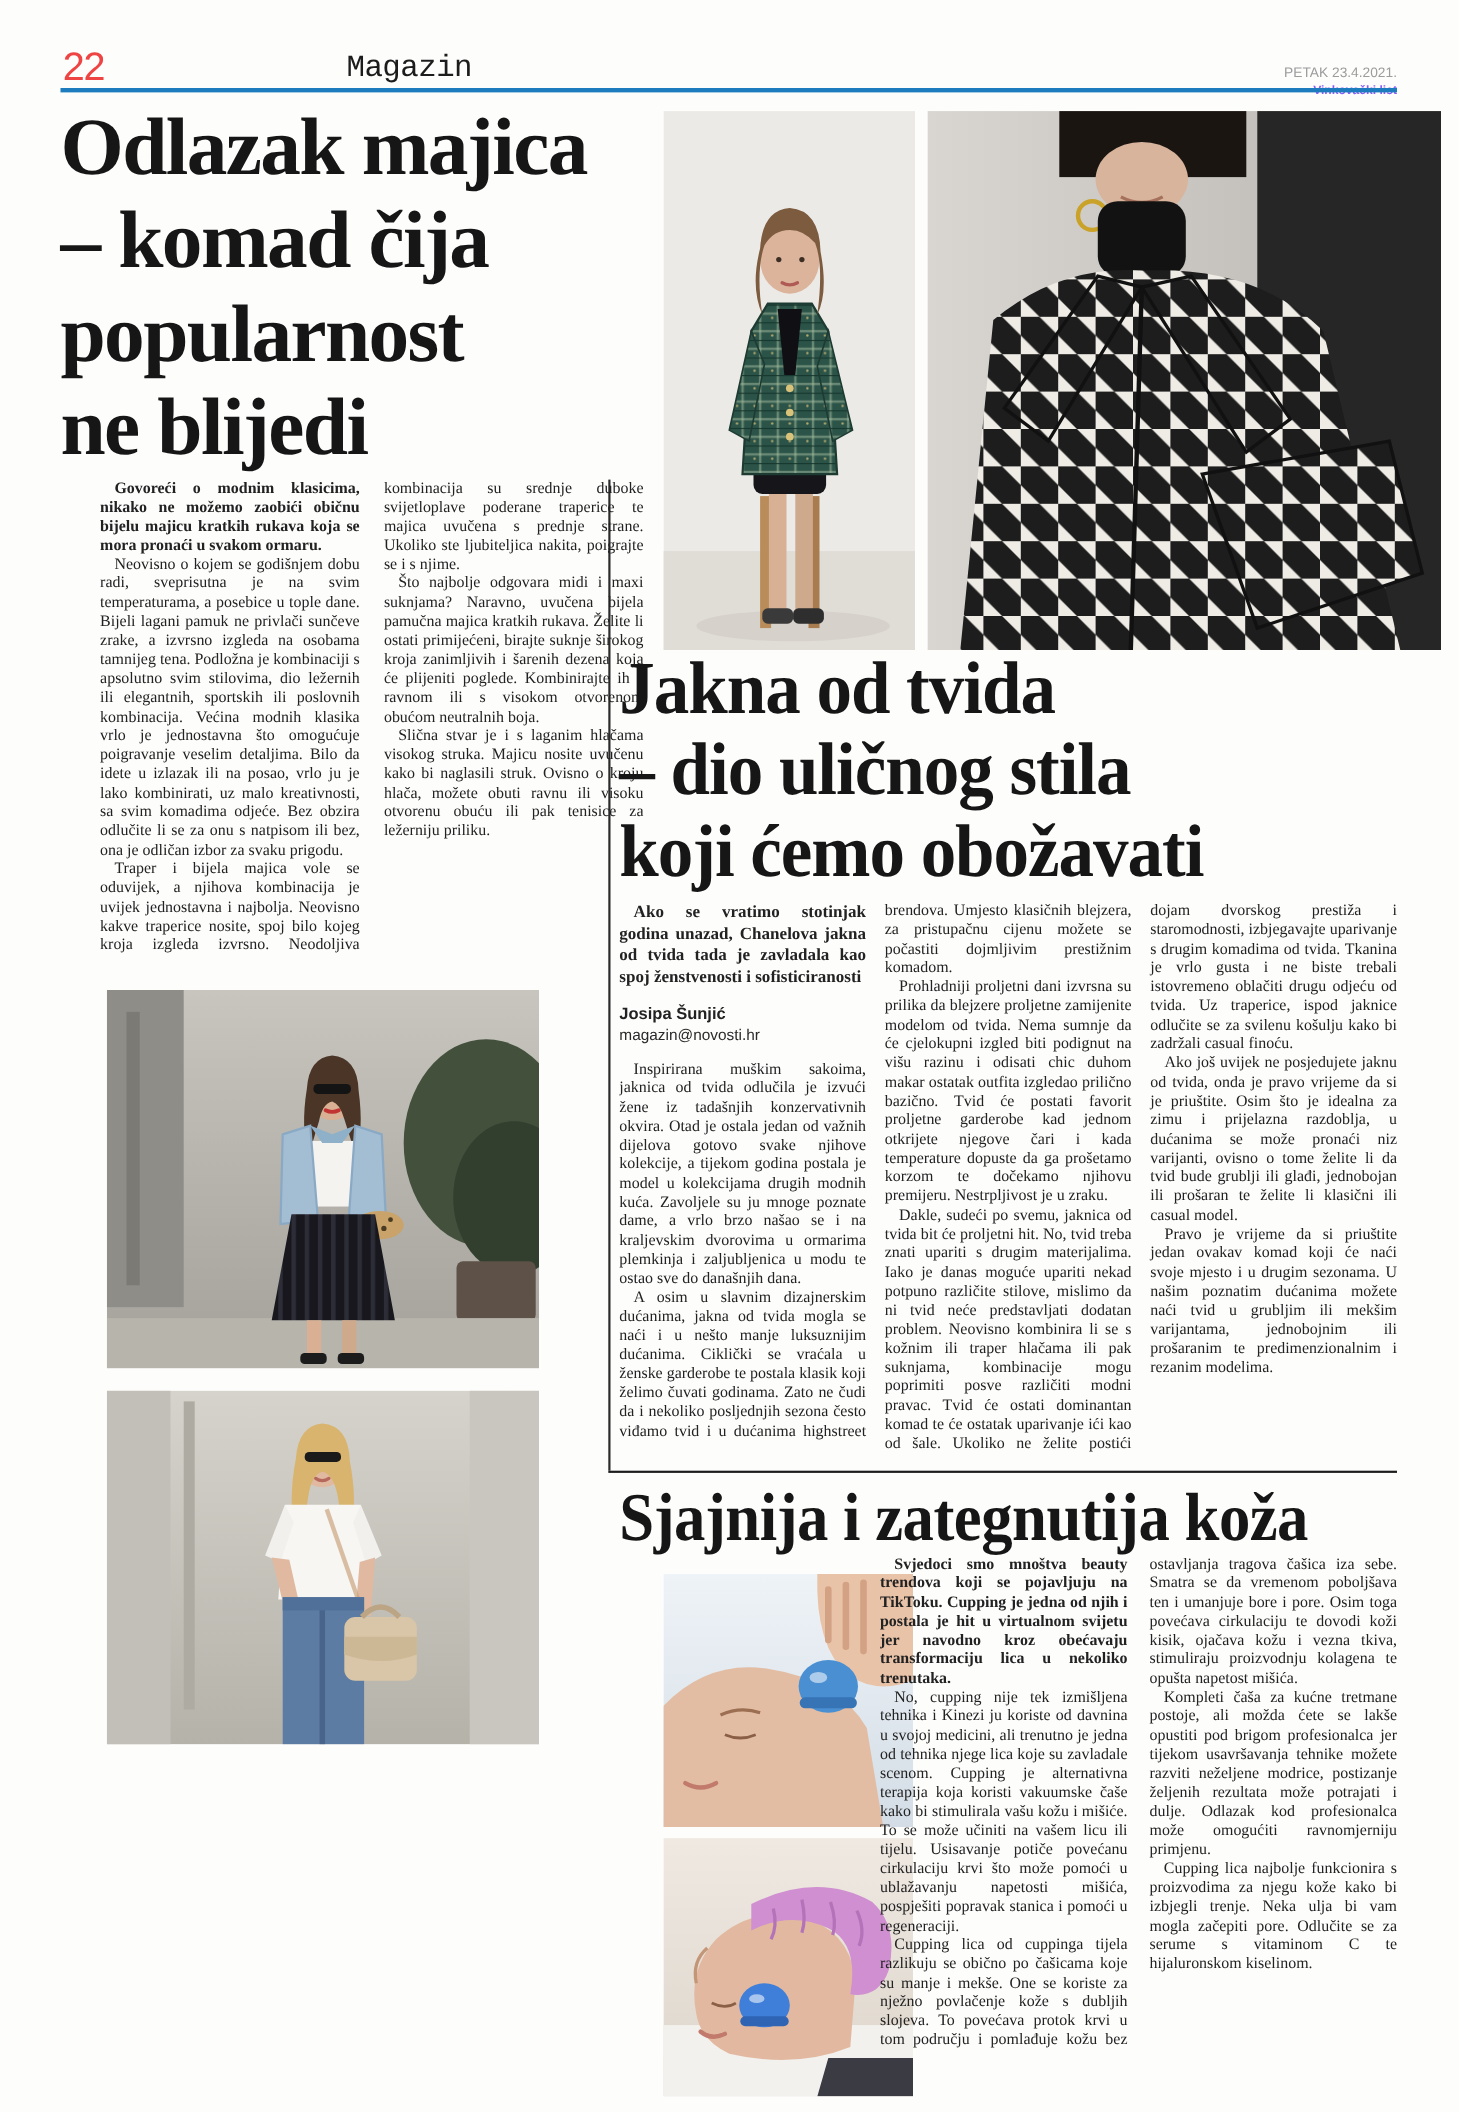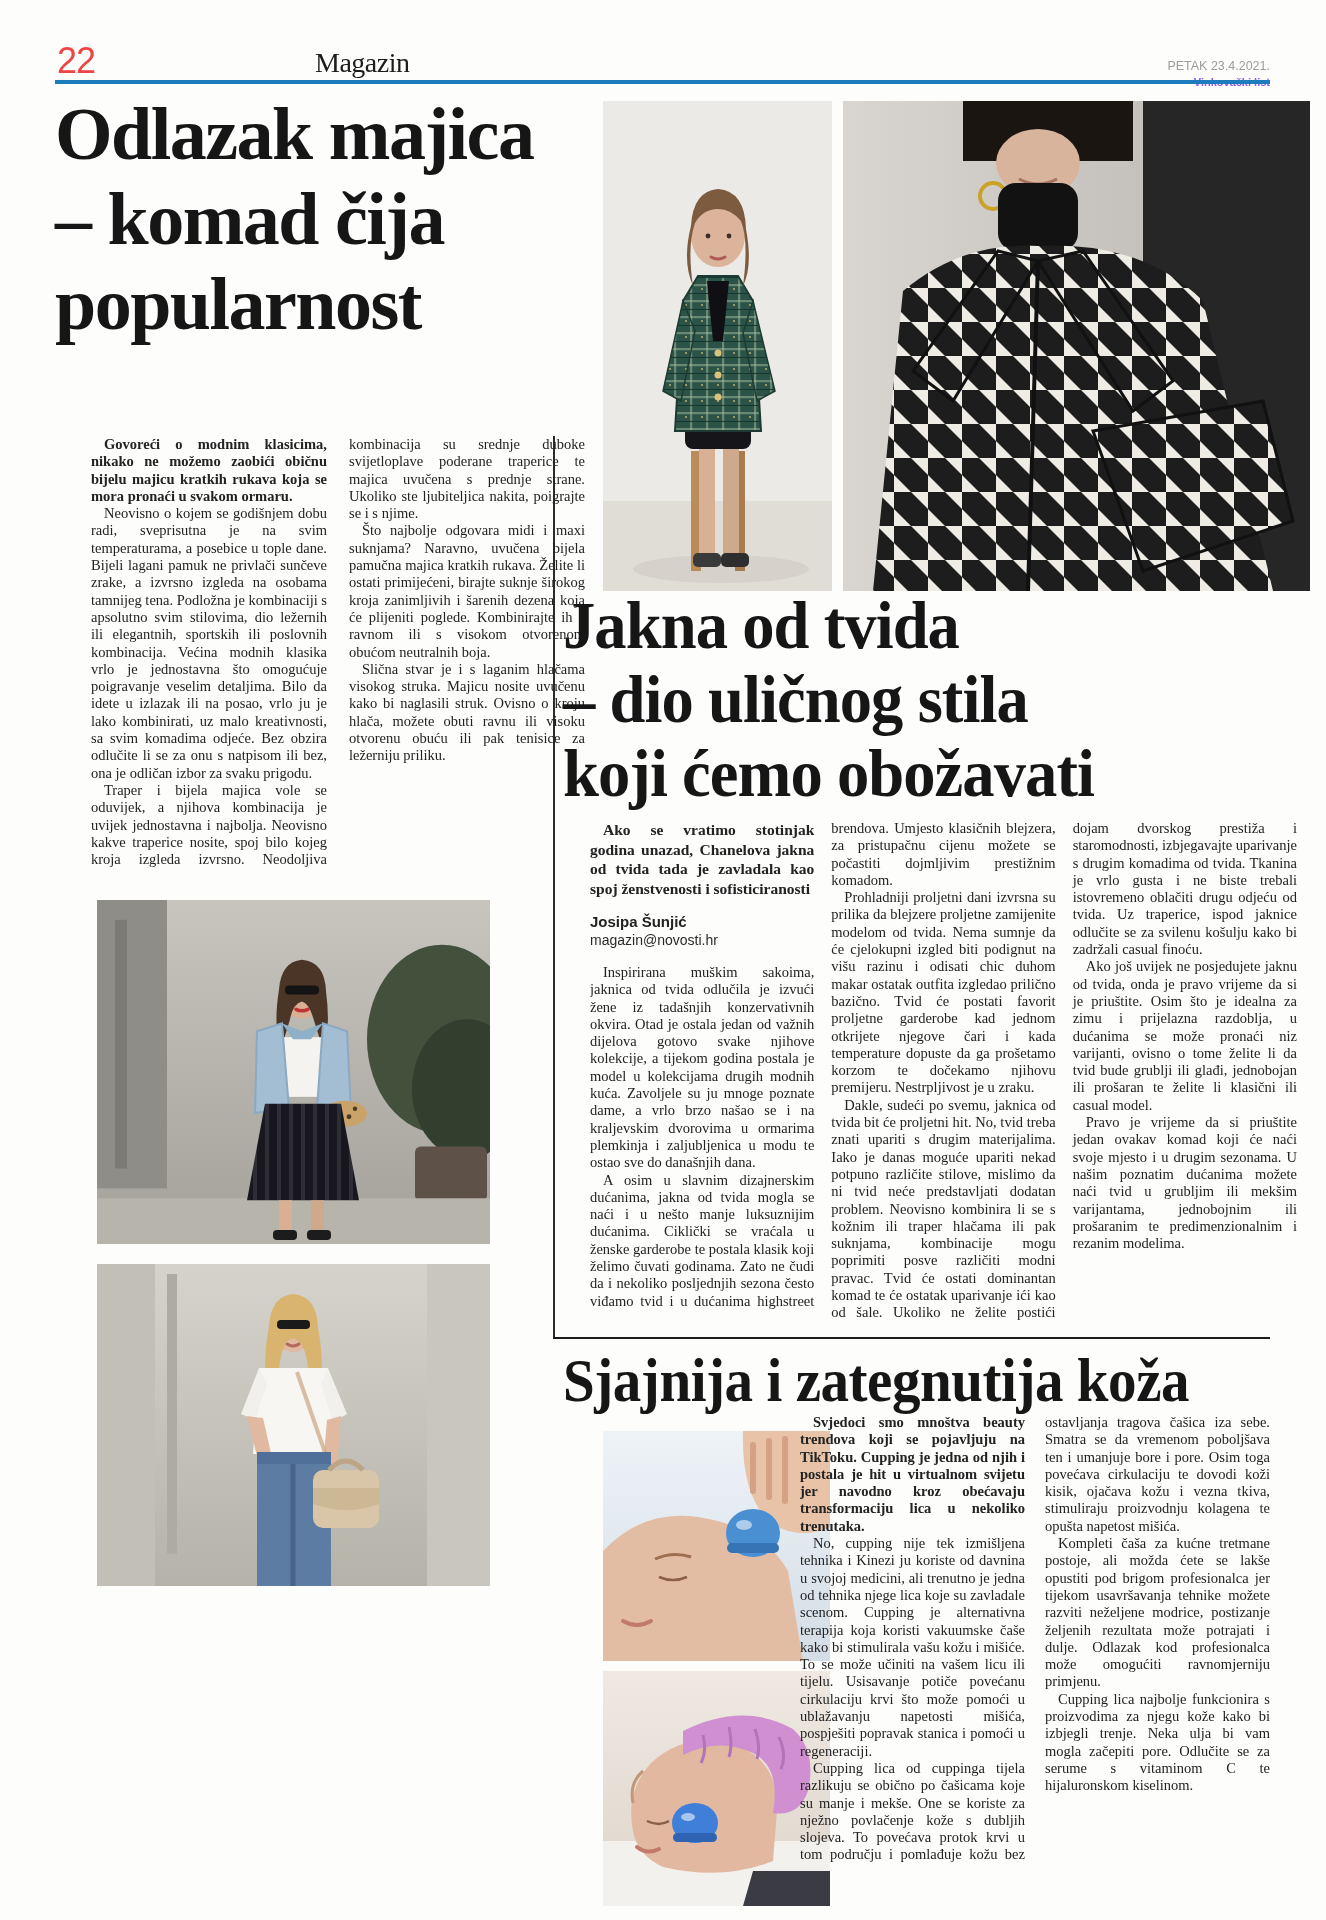--- a/index.html
+++ b/index.html
@@ -2,21 +2,21 @@
 <html lang="hr"><head>
 <meta charset="utf-8">
 <title>Vinkovački list – Magazin</title>
 <style>
   html,body{margin:0;padding:0;background:#ffffff;}
   .page{position:relative;width:1326px;height:1920px;background:#fdfdfc;
         font-family:"Liberation Serif",serif;color:#1d1d1d;overflow:hidden;}
   
   .pageno{position:absolute;left:57px;top:40px;font-family:"Liberation Sans",sans-serif;
           font-size:36px;font-weight:300;color:#ef4444;letter-spacing:-1px;}
-  .section{position:absolute;left:315px;top:47px;font-family:Liberation Serif, serif;
+  .section{position:absolute;left:315px;top:47px;font-family:Liberation Mono, monospace;
            font-size:28px;font-weight:500;color:#1c1c1c;letter-spacing:-0.5px;}
   .hdr-right{position:absolute;right:56px;top:58px;text-align:right;
              font-family:"Liberation Sans",sans-serif;line-height:16px;}
   .hdr-date{font-size:12.5px;color:#9c9c9c;font-weight:500;}
   .hdr-pub{font-size:11px;color:#8b5cf6;font-weight:700;margin-left:28px;}
   .blue-rule{position:absolute;left:55px;top:80px;width:1215px;height:4px;background:#1d7cbe;}
   
   .v-rule{position:absolute;left:553px;top:436px;width:2px;height:901px;background:#2b2b2b;}
   .h-rule{position:absolute;left:553px;top:1337px;width:717px;height:2px;background:#1c1c1c;}
   
@@ -25,21 +25,21 @@
   .a1-title{left:55px;top:92px;font-size:74px;line-height:85px;letter-spacing:-1.5px;width:494px;}
   .a2-title{left:563px;top:588px;font-size:68px;line-height:74px;letter-spacing:-1px;
             transform:scaleX(.95);transform-origin:left top;width:740px;}
   .a3-title{left:563px;top:1348px;font-size:62px;line-height:64px;letter-spacing:-0.5px;
             transform:scaleX(.92);transform-origin:left top;white-space:nowrap;}
   
   .body-block{position:absolute;overflow:hidden;font-size:14.5px;line-height:17.3px;color:#222;}
   .body-block p{margin:0;text-indent:13px;text-align:justify;}
   .lead{font-weight:700;}
   .a1-body{left:55px;top:436px;width:494px;height:442px;column-count:2;column-gap:22px;column-fill:auto;margin-left:36px;}
-  .a2-body{left:590px;top:820px;width:707px;height:502px;column-count:3;column-gap:17px;column-fill:auto;}
+  .a2-body{left:563px;top:820px;width:707px;height:502px;column-count:3;column-gap:17px;column-fill:auto;}
   .a3-body{left:800px;top:1414px;width:470px;height:458px;column-count:2;column-gap:20px;column-fill:auto;}
   .a2-intro{font-weight:700;font-size:15.5px;line-height:19.5px;}
   .byline{font-family:"Liberation Sans",sans-serif;margin:14px 0 15px;}
   .byline .name{font-weight:700;font-size:15px;line-height:19px;}
   .byline .email{font-size:14px;line-height:18px;color:#2a2a2a;}
   
   .photo{position:absolute;overflow:hidden;}
   .photo svg{display:block;width:100%;height:100%;}
   .ph-tweed{left:563px;top:85px;width:229px;height:490px;}
   .ph-hound{left:803px;top:85px;width:467px;height:490px;}
@@ -61,20 +61,21 @@
   </div>
   <div class="blue-rule"></div>
 
   <div class="v-rule"></div>
   <div class="h-rule"></div>
 
   <h1 class="headline a1-title">
     <span>Odlazak majica</span>
     <span>– komad čija</span>
     <span>popularnost</span>
+    <span>ne blijedi</span>
   </h1>
   <div class="body-block a1-body">
     <p class="lead">Govoreći o modnim klasicima, nikako ne možemo zaobići običnu bijelu majicu kratkih rukava koja se mora pronaći u svakom ormaru.</p>
     <p>Neovisno o kojem se godišnjem dobu radi, sveprisutna je na svim temperaturama, a posebice u tople dane. Bijeli lagani pamuk ne privlači sunčeve zrake, a izvrsno izgleda na osobama tamnijeg tena. Podložna je kombinaciji s apsolutno svim stilovima, dio ležernih ili elegantnih, sportskih ili poslovnih kombinacija. Većina modnih klasika vrlo je jednostavna što omogućuje poigravanje veselim detaljima. Bilo da idete u izlazak ili na posao, vrlo ju je lako kombinirati, uz malo kreativnosti, sa svim komadima odjeće. Bez obzira odlučite li se za onu s natpisom ili bez, ona je odličan izbor za svaku prigodu.</p>
     <p>Traper i bijela majica vole se oduvijek, a njihova kombinacija je uvijek jednostavna i najbolja. Neovisno kakve traperice nosite, spoj bilo kojeg kroja izgleda izvrsno. Neodoljiva kombinacija su srednje duboke svijetloplave poderane traperice te majica uvučena s prednje strane. Ukoliko ste ljubiteljica nakita, poigrajte se i s njime.</p>
     <p>Što najbolje odgovara midi i maxi suknjama? Naravno, uvučena bijela pamučna majica kratkih rukava. Želite li ostati primijećeni, birajte suknje širokog kroja zanimljivih i šarenih dezena koja će plijeniti poglede. Kombinirajte ih s ravnom ili s visokom otvorenom obućom neutralnih boja.</p>
     <p>Slična stvar je i s laganim hlačama visokog struka. Majicu nosite uvučenu kako bi naglasili struk. Ovisno o kroju hlača, možete obuti ravnu ili visoku otvorenu obuću ili pak tenisice za ležerniju priliku.</p>
   </div>
 
   <figure class="photo ph-tweed">

